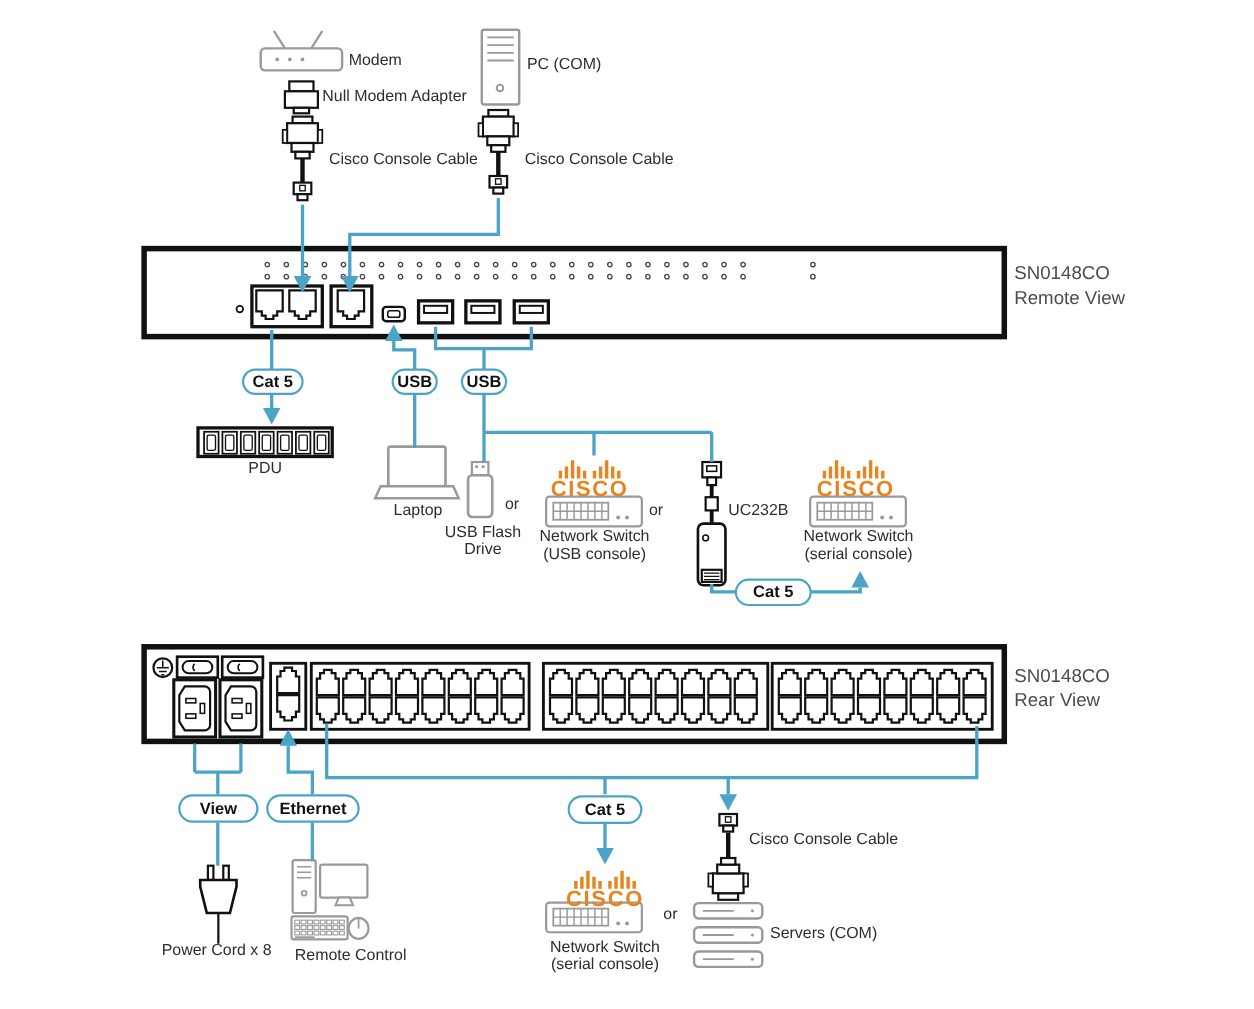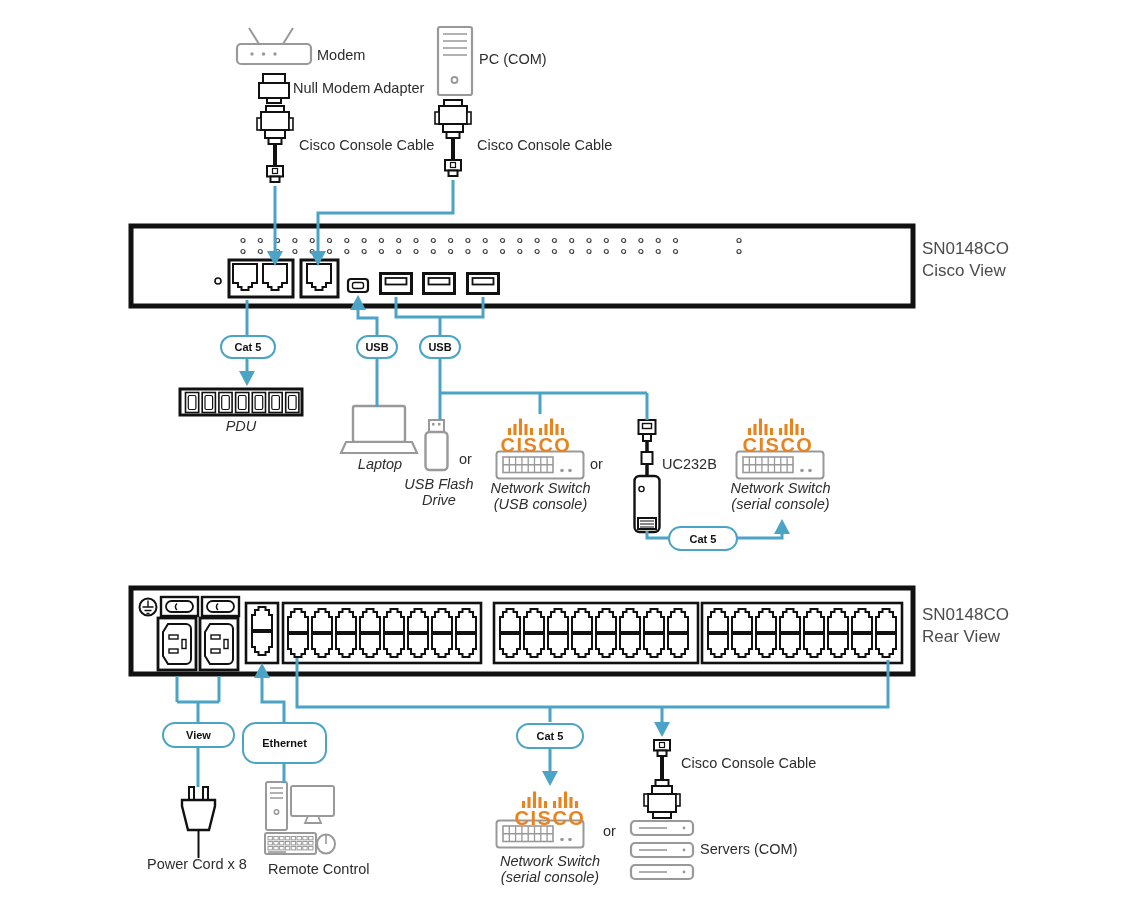--- a/index.html
+++ b/index.html
@@ -5,25 +5,25 @@
   html,body{margin:0;padding:0;background:#fff;}
   .stage{position:relative;width:1140px;height:917px;background:#fff;overflow:hidden;
          font-family:"Liberation Sans","DejaVu Sans",sans-serif;border-radius:18px;}
   .stage svg{position:absolute;left:0;top:0;}
   .bk{stroke:#111;fill:#fff;}
   .gy{stroke:#999;fill:#fff;}
   .tl{stroke:#4BA4C5;stroke-width:3;fill:none;}
   .ar{fill:#4BA4C5;stroke:none;}
   .cable{stroke:#111;stroke-width:4;fill:none;}
   .lbl{position:absolute;font-size:14.5px;line-height:1.12;color:#2d2d2d;white-space:nowrap;}
-  .ctr{text-align:center;white-space:normal;font-style:italic;}
+  .ctr{text-align:center;white-space:normal;}
   .ptitle{position:absolute;font-size:17px;line-height:22px;color:#4c4c4c;}
   .badge{position:absolute;display:flex;align-items:center;justify-content:center;
          border:2.5px solid #4BA4C5;border-radius:14px;background:#fff;box-sizing:border-box;
-         font-weight:bold;font-size:11px;color:#111;}
+         font-weight:bold;font-size:15px;color:#111;}
   .cisco-t{position:absolute;font-size:20px;font-weight:600;letter-spacing:1.5px;color:#E8831D;text-align:center;}
 </style>
 </head>
 <body>
 
 <div class="stage">
 <svg width="1140" height="917" viewBox="0 0 1140 917">
   <defs>
     <g id="db9">
       <rect x="9" y="0" width="18" height="6" class="bk" stroke-width="2"></rect>
@@ -441,21 +441,21 @@
 </svg>
 
 <div class="lbl" style="left:317px;top:47px">Modem</div>
 <div class="lbl" style="left:293px;top:80px">Null Modem Adapter</div>
 <div class="lbl" style="left:299px;top:137px">Cisco Console Cable</div>
 <div class="lbl" style="left:479px;top:51px">PC (COM)</div>
 <div class="lbl" style="left:477px;top:137px">Cisco Console Cable</div>
 
 <div class="ptitle" style="left:922px;top:238px">
   <div>SN0148CO</div>
-  <div>Cisco View</div>
+  <div>Remote View</div>
 </div>
 
 <div class="lbl ctr" style="left:216px;top:418px;width:50px">PDU</div>
 <div class="lbl ctr" style="left:345px;top:456px;width:70px">Laptop</div>
 <div class="lbl ctr" style="left:403px;top:476px;width:72px">USB Flash Drive</div>
 <div class="lbl" style="left:459px;top:451px">or</div>
 <div class="cisco-t" style="left:500px;top:434px;width:72px">CISCO</div>
 <div class="lbl ctr" style="left:488px;top:480px;width:105px">Network Switch</div>
 <div class="lbl ctr" style="left:488px;top:496px;width:105px">(USB console)</div>
 <div class="lbl" style="left:590px;top:456px">or</div>
@@ -476,15 +476,15 @@
 <div class="lbl ctr" style="left:497px;top:869px;width:106px">(serial console)</div>
 <div class="lbl" style="left:681px;top:755px">Cisco Console Cable</div>
 <div class="lbl" style="left:603px;top:823px">or</div>
 <div class="lbl" style="left:700px;top:841px">Servers (COM)</div>
 
 <div class="badge" style="left:220px;top:335px;width:56px;height:24px">Cat 5</div>
 <div class="badge" style="left:356px;top:335px;width:42px;height:24px">USB</div>
 <div class="badge" style="left:419px;top:335px;width:42px;height:24px">USB</div>
 <div class="badge" style="left:668px;top:526px;width:70px;height:25px">Cat 5</div>
 <div class="badge" style="left:162px;top:722px;width:73px;height:26px">View</div>
-<div class="badge" style="left:242px;top:722px;width:85px;height:42px">Ethernet</div>
+<div class="badge" style="left:242px;top:722px;width:85px;height:26px">Ethernet</div>
 <div class="badge" style="left:516px;top:723px;width:68px;height:26px">Cat 5</div>
 </div>
 
 </body></html>

